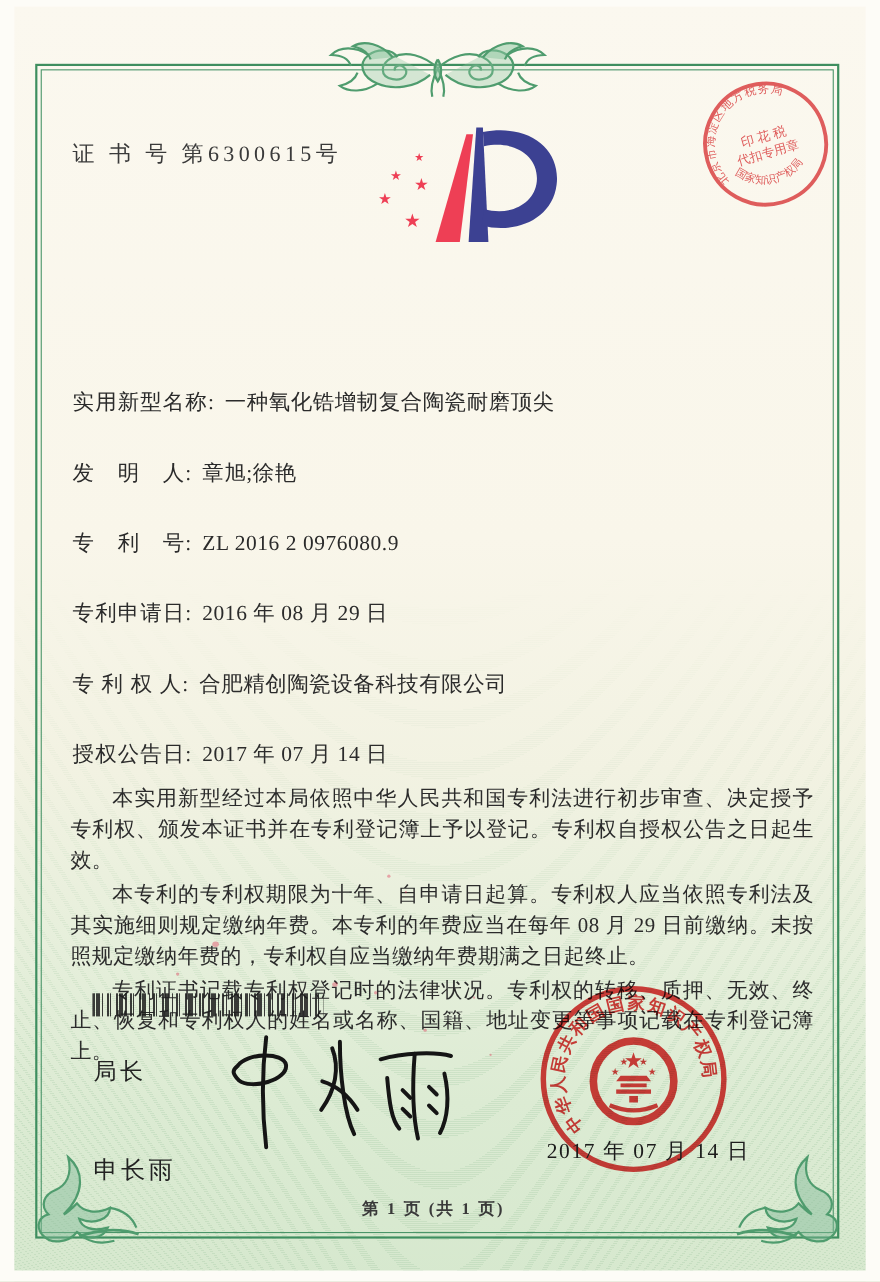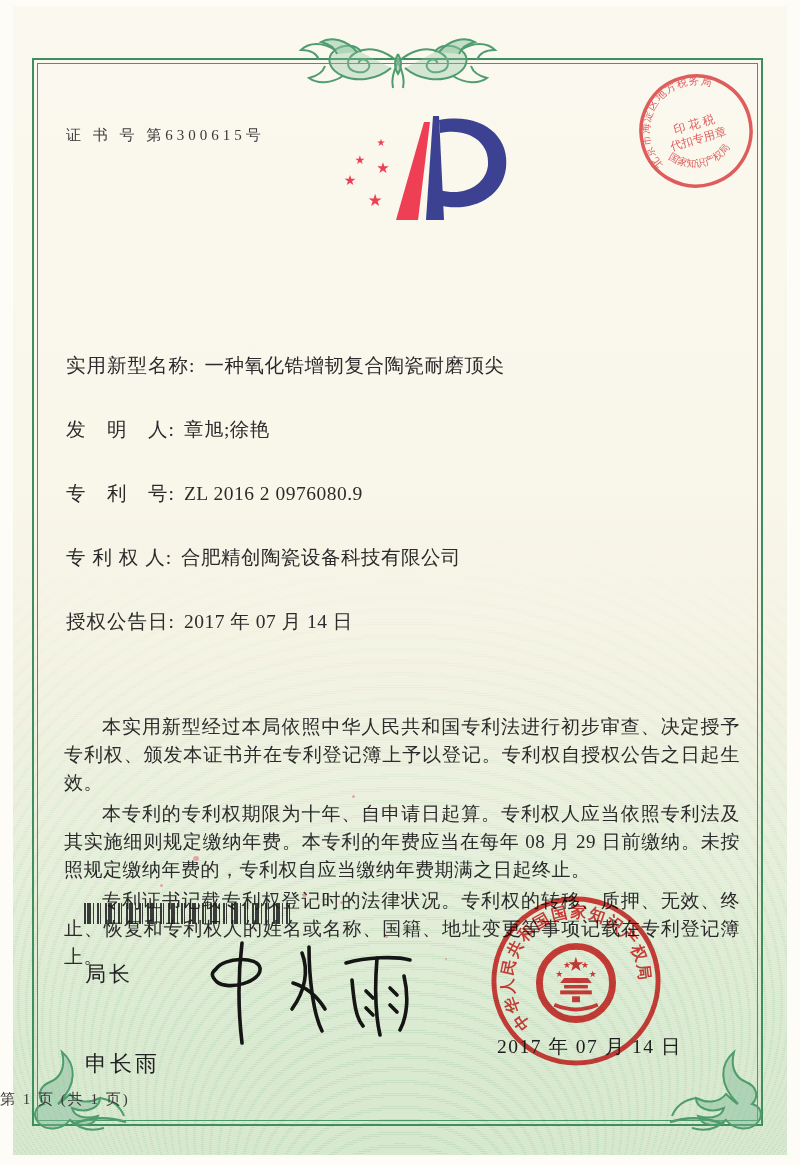--- a/index.html
+++ b/index.html
@@ -22,21 +22,21 @@
 
   .frame {
     position:absolute; left:32px; top:58px; width:731px; height:1068px;
     border:2px solid #3e8e5f;
   }
   .frame::before {
     content:""; position:absolute; inset:3px; border:1px solid #4a9569;
   }
 
   .cert-number {
-    position:absolute; left:66px; top:126px; font-size:15px; letter-spacing:4px;
+    position:absolute; left:66px; top:126px; font-size:20px; letter-spacing:4px;
     color:#3a3a3a;
   }
 
   .logo { position:absolute; left:338px; top:110px; width:195px; height:128px; }
 
   .title {
     position:absolute; left:0; right:0; top:237px; text-align:center;
     font-size:46px; font-weight:700; letter-spacing:7px; color:#1f1f1f;
   }
 
@@ -64,22 +64,22 @@
 
   .office-seal { position:absolute; left:487px; top:892px; width:178px; height:178px; mix-blend-mode:multiply; opacity:.92; }
   .issue-date {
     position:absolute; left:497px; top:1033px; font-size:19.5px; letter-spacing:1.5px;
     color:#1c1c1c;
   }
 
   .tax-stamp { position:absolute; left:636px; top:71px; width:120px; height:120px; mix-blend-mode:multiply; opacity:.9; }
 
   .page-footer {
-    position:absolute; left:0; right:12px; top:1090px; text-align:left;
-    font-size:15px; letter-spacing:2px; color:#3a3a3a;
+    position:absolute; left:0; right:12px; top:1090px; text-align:center;
+    font-size:15px; letter-spacing:2px; color:#3a3a3a;font-weight:bold;
   }
 
   .ornament-top { position:absolute; left:273px; top:28px; width:250px; height:64px; }
   .corner-flourish { position:absolute; width:100px; height:92px; }
   .corner-bl { left:28px; top:1044px; transform:scaleX(-1); }
   .corner-br { left:668px; top:1044px; }
 
   .speckle { position:absolute; border-radius:50%; background:rgba(225,60,90,.42); }
 </style>
 </head>
@@ -160,20 +160,23 @@
 
   <div class="fields">
     <div class="field">
       <span class="lbl">实用新型名称:</span><span class="val">一种氧化锆增韧复合陶瓷耐磨顶尖</span>
     </div>
     <div class="field">
       <span class="lbl">发　明　人:</span><span class="val">章旭;徐艳</span>
     </div>
     <div class="field">
       <span class="lbl">专　利　号:</span><span class="val">ZL 2016 2 0976080.9</span>
+    </div>
+    <div class="field">
+      <span class="lbl">专利申请日:</span><span class="val">2016 年 08 月 29 日</span>
     </div>
     <div class="field">
       <span class="lbl">专 利 权 人:</span><span class="val">合肥精创陶瓷设备科技有限公司</span>
     </div>
     <div class="field">
       <span class="lbl">授权公告日:</span><span class="val">2017 年 07 月 14 日</span>
     </div>
   </div>
 
   <div class="paragraphs">

